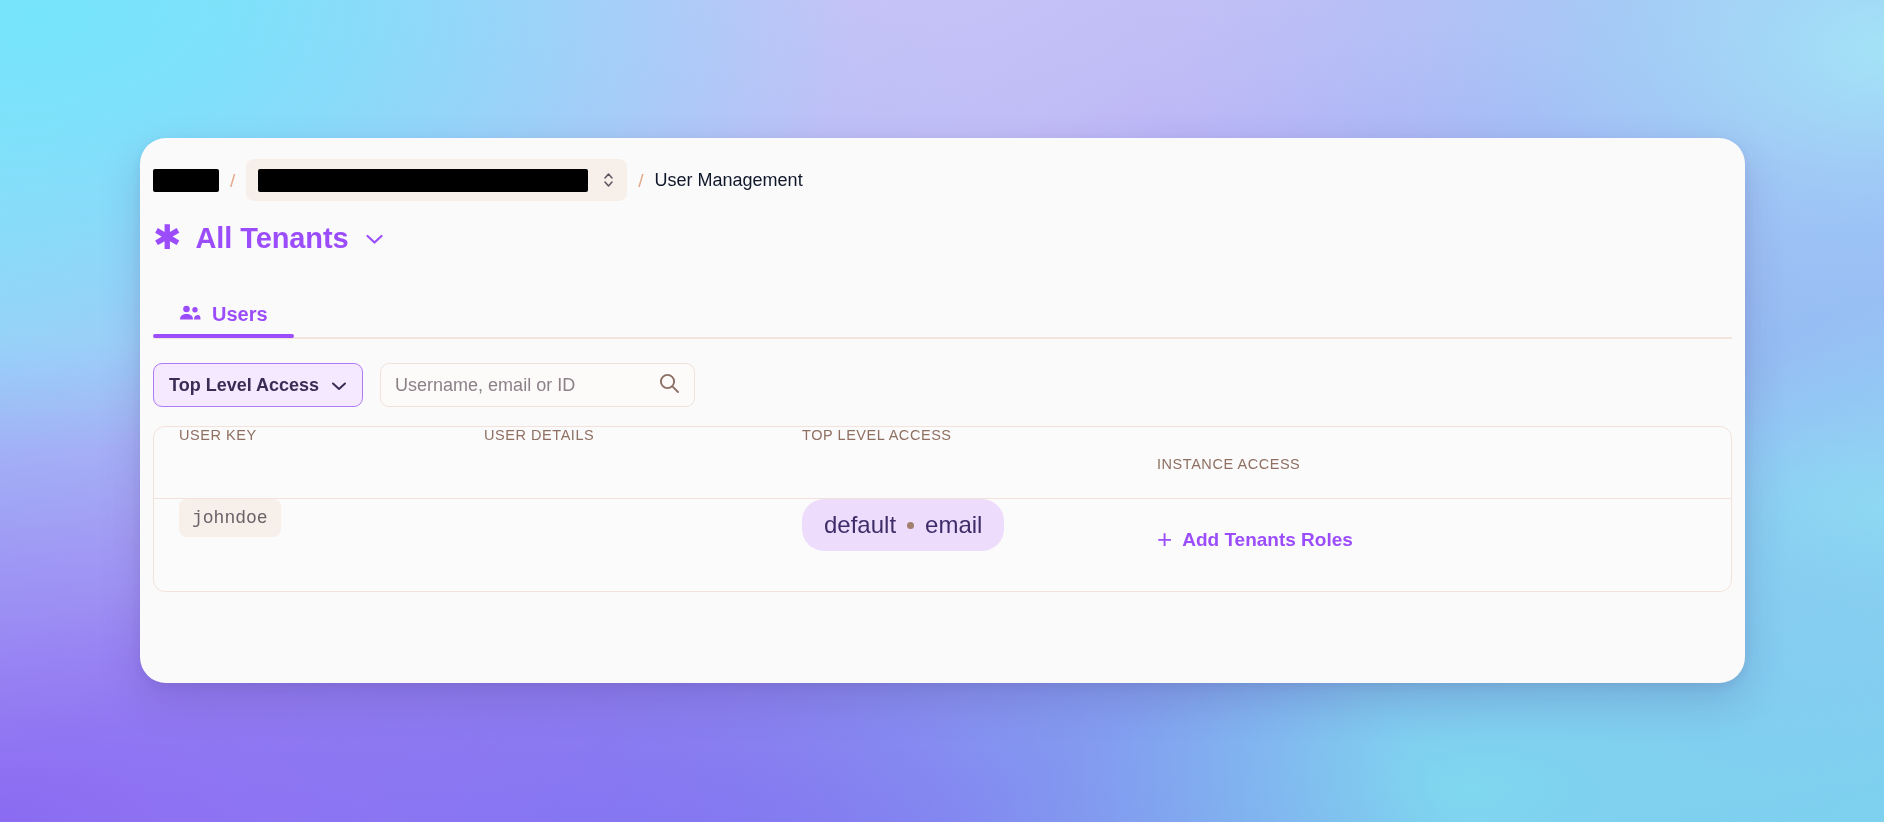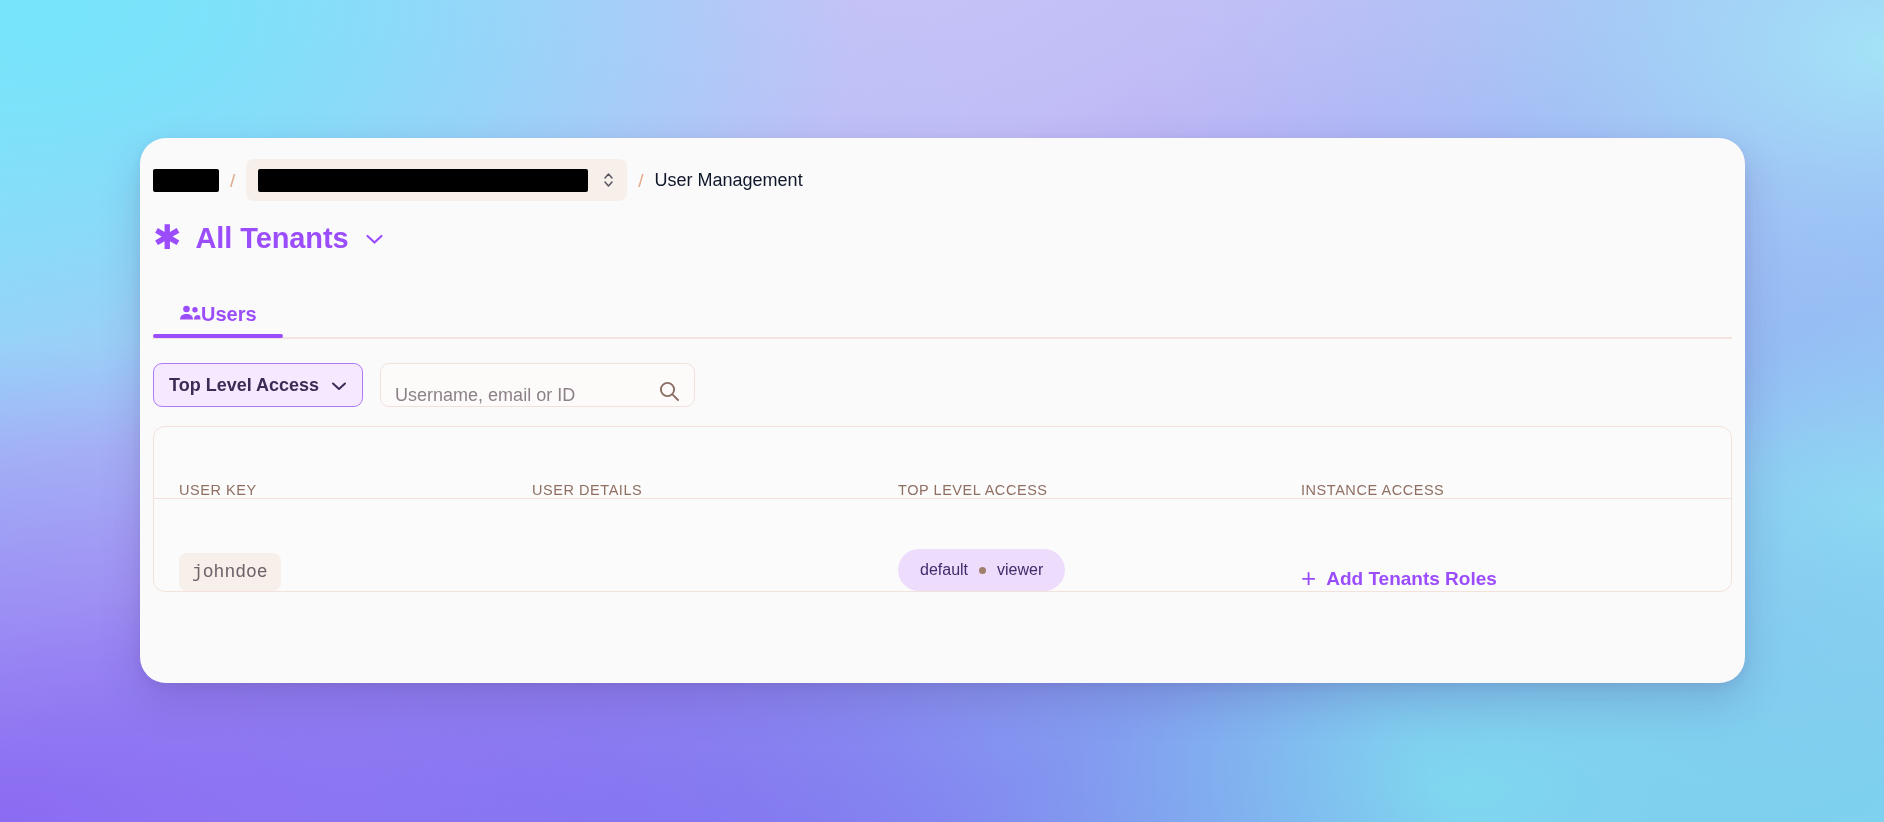--- a/index.html
+++ b/index.html
@@ -129,20 +129,21 @@
     left: 13px;
     top: 152px;
     right: 13px;
     height: 52px;
     display: flex;
     align-items: flex-start;
   }
   .tab {
     display: flex;
     align-items: center;
+    gap: 11px;
     height: 48px;
     padding: 0 26px;
     font-size: 20px;
     cursor: pointer;
     position: relative;
     text-align: center;
   }
   .tab-active { color: #9b4dfc; font-weight: bold; }
   .tab-inactive { color: #45404a; }
   .tab-underline {
@@ -179,21 +180,21 @@
     border-radius: 9px;
     height: 44px;
     padding: 0 15px;
     color: #3c2b55;
     font-size: 18px;
     font-weight: bold;
     cursor: pointer;
   }
   .search-wrap {
     display: flex;
-    align-items: flex-end;
+    align-items: center;
     background: #fdfbfa;
     border: 1.5px solid #f0e2db;
     border-radius: 9px;
     height: 44px;
     width: 315px;
     padding: 0 14px 0 14px;
   }
   .search-input {
     border: none;
     outline: none;
@@ -212,22 +213,21 @@
     left: 13px;
     top: 288px;
     right: 13px;
     border: 1.4px solid #f3e2db;
     border-radius: 12px;
     overflow: hidden;
     background: #fcfbfb;
   }
   .trow {
     display: flex;
-    align-items: flex-end;
-    gap: 48px;
+    align-items: flex-start;
   }
   .thead {
     height: 72px;
     border-bottom: 1.4px solid #f3e2db;
   }
   .th {
     font-size: 14.5px;
     letter-spacing: 0.55px;
     color: #8f6f62;
     font-weight: normal;
@@ -250,21 +250,21 @@
     font-size: 18px;
   }
   .role-badge {
     display: inline-flex;
     align-items: center;
     gap: 11px;
     background: #eddcfc;
     border-radius: 22px;
     padding: 12px 22px;
     color: #3f2d6a;
-    font-size: 16px;
+    font-size: 24px;
   }
   .role-dot {
     width: 7px;
     height: 7px;
     border-radius: 50%;
     background: #a07f6e;
     flex: none;
   }
   .add-roles {
     display: inline-flex;
@@ -366,21 +366,21 @@
 
     <div class="trow tbody-row">
       <div class="c1">
         <span class="userkey-pill">johndoe</span>
       </div>
       <div class="c2"></div>
       <div class="c3">
         <span class="role-badge">
           <span>default</span>
           <span class="role-dot"></span>
-          <span>viewer</span>
+          <span>email</span>
         </span>
       </div>
       <div class="c4">
         <span class="add-roles">
           <span class="plus-icon">+</span>
           <span>Add Tenants Roles</span>
         </span>
       </div>
     </div>
 

